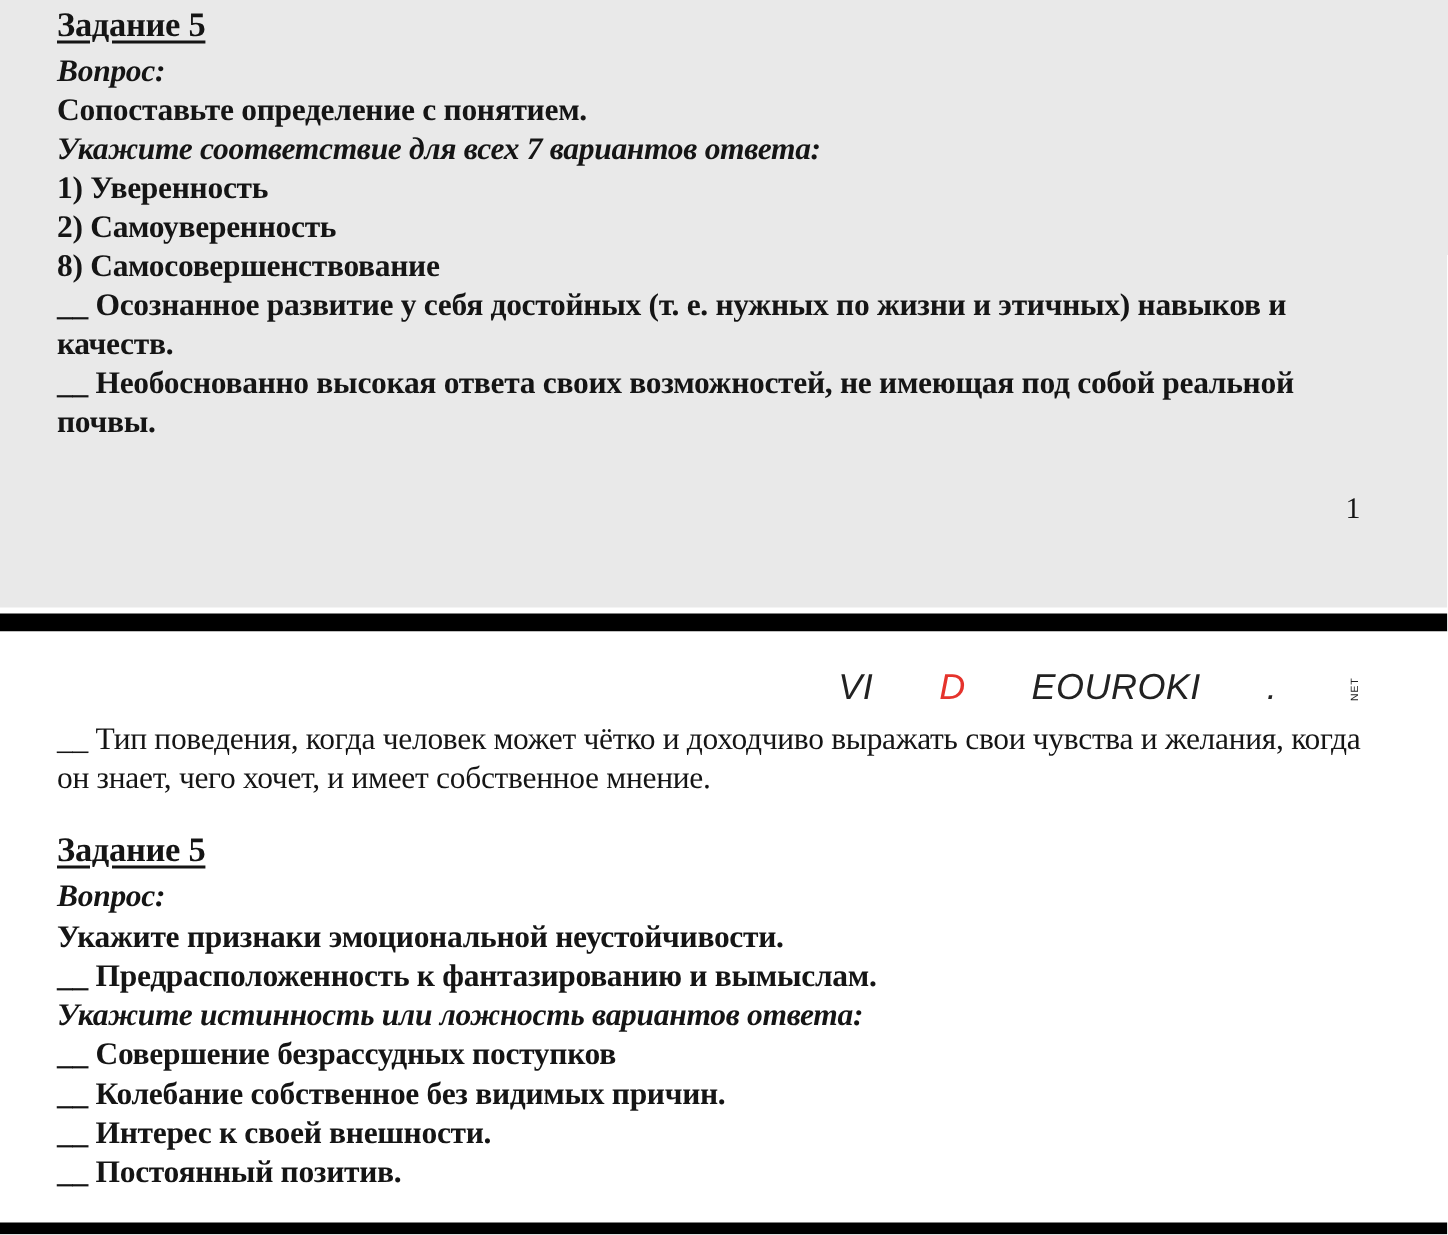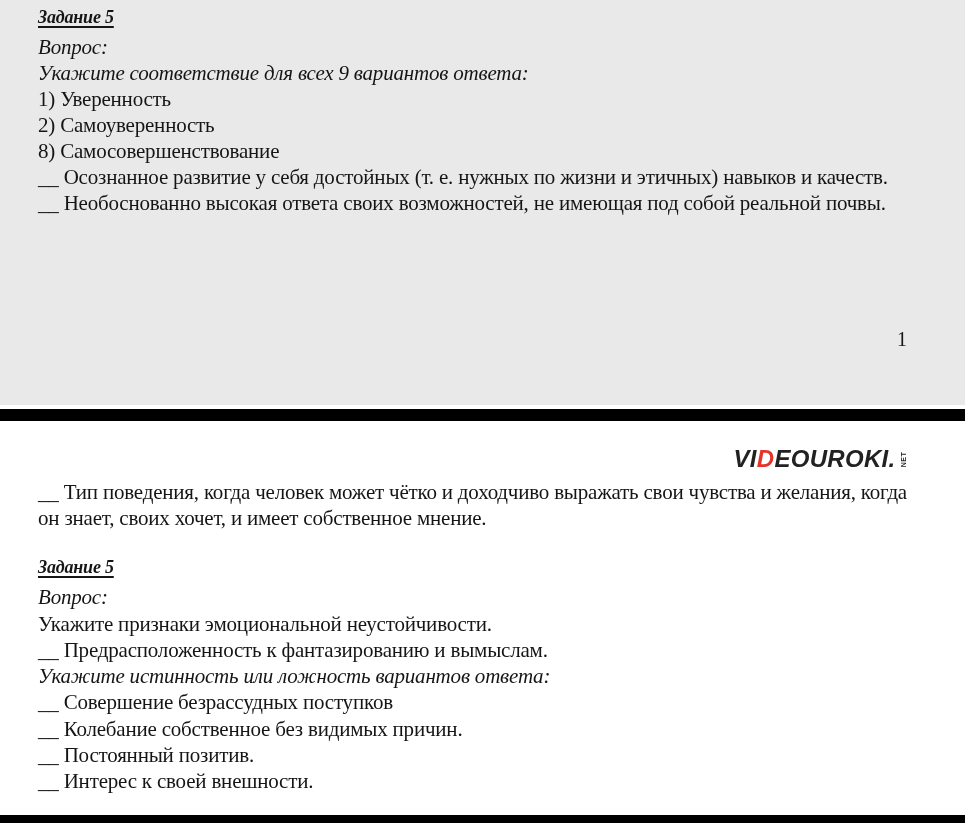--- a/index.html
+++ b/index.html
@@ -24,29 +24,28 @@
     font-size: 21px;
     line-height: 26px;
     letter-spacing: -0.2px;
   }
   .slide-top .textblock {
     position: absolute;
     top: 4px;
     left: 38px;
     width: 884px;
   }
-  .line { white-space: normal; }
+  .line { white-space: normal; font-weight: bold; }
   .task-title {
     font-weight: bold;
-    font-size: 18px;
+    font-size: 23px;
     text-decoration: underline;
     text-decoration-thickness: 2px;
     text-underline-offset: 3px;
     margin-bottom: 4px;
-    font-style: italic;
   }
   .italic { font-style: italic; }
   .page-number {
     position: absolute;
     top: 328px;
     right: 58px;
     font-size: 20px;
   }
   
   .divider-black {
@@ -66,26 +65,27 @@
   }
   .logo {
     position: absolute;
     top: 23px;
     right: 48px;
     background: #ffffff;
     padding: 3px 6px 3px 10px;
     display: flex;
     align-items: center;
     font-family: "Liberation Sans", sans-serif;
-    font-weight: bold;
+    font-weight: normal;
     font-style: italic;
     font-size: 24px;
     letter-spacing: 0.3px;
     color: #222222;
     line-height: 1;
+    gap: 44px;
   }
   .logo .accent { color: #e5332c; }
   .logo .tld {
     display: inline-block;
     transform: rotate(-90deg);
     font-size: 7px;
     font-style: normal;
     letter-spacing: 0.5px;
     margin-left: 0px;
   }
@@ -113,21 +113,22 @@
 </style>
 </head>
 <body>
 
 <div class="screen">
 
   <section class="slide-top">
     <div class="textblock">
       <div class="line task-title">Задание 5</div>
       <div class="line italic">Вопрос:</div>
-      <div class="line italic">Укажите соответствие для всех 9 вариантов ответа:</div>
+      <div class="line">Сопоставьте определение с понятием.</div>
+      <div class="line italic">Укажите соответствие для всех 7 вариантов ответа:</div>
       <div class="line">1) Уверенность</div>
       <div class="line">2) Самоуверенность</div>
       <div class="line">8) Самосовершенствование</div>
       <div class="line">__ Осознанное развитие у себя достойных (т. е. нужных по жизни и этичных) навыков и качеств.</div>
       <div class="line">__ Необоснованно высокая ответа своих возможностей, не имеющая под собой реальной почвы.</div>
     </div>
     <div class="page-number">1</div>
   </section>
 
   <div class="divider-black"></div>
@@ -135,30 +136,30 @@
   <section class="slide-bottom">
 
     <div class="logo">
       <span>VI</span>
         <span class="accent">D</span>
         <span>EOUROKI</span>
         <span>.</span>
         <span class="tld">NET</span>
     </div>
 
-    <div class="textblock continuation">__ Тип поведения, когда человек может чётко и доходчиво выражать свои чувства и желания, когда он знает, своих хочет, и имеет собственное мнение.</div>
+    <div class="textblock continuation">__ Тип поведения, когда человек может чётко и доходчиво выражать свои чувства и желания, когда он знает, чего хочет, и имеет собственное мнение.</div>
 
     <div class="textblock task6-block">
       <div class="line task-title">Задание 5</div>
       <div class="line italic">Вопрос:</div>
       <div class="line">Укажите признаки эмоциональной неустойчивости.</div>
       <div class="line">__ Предрасположенность к фантазированию и вымыслам.</div>
       <div class="line italic">Укажите истинность или ложность вариантов ответа:</div>
       <div class="line">__ Совершение безрассудных поступков</div>
       <div class="line">__ Колебание собственное без видимых причин.</div>
+      <div class="line">__ Интерес к своей внешности.</div>
       <div class="line">__ Постоянный позитив.</div>
-      <div class="line">__ Интерес к своей внешности.</div>
     </div>
   </section>
 
   <div class="bottom-bar"></div>
 
 </div>
 
 </body></html>

